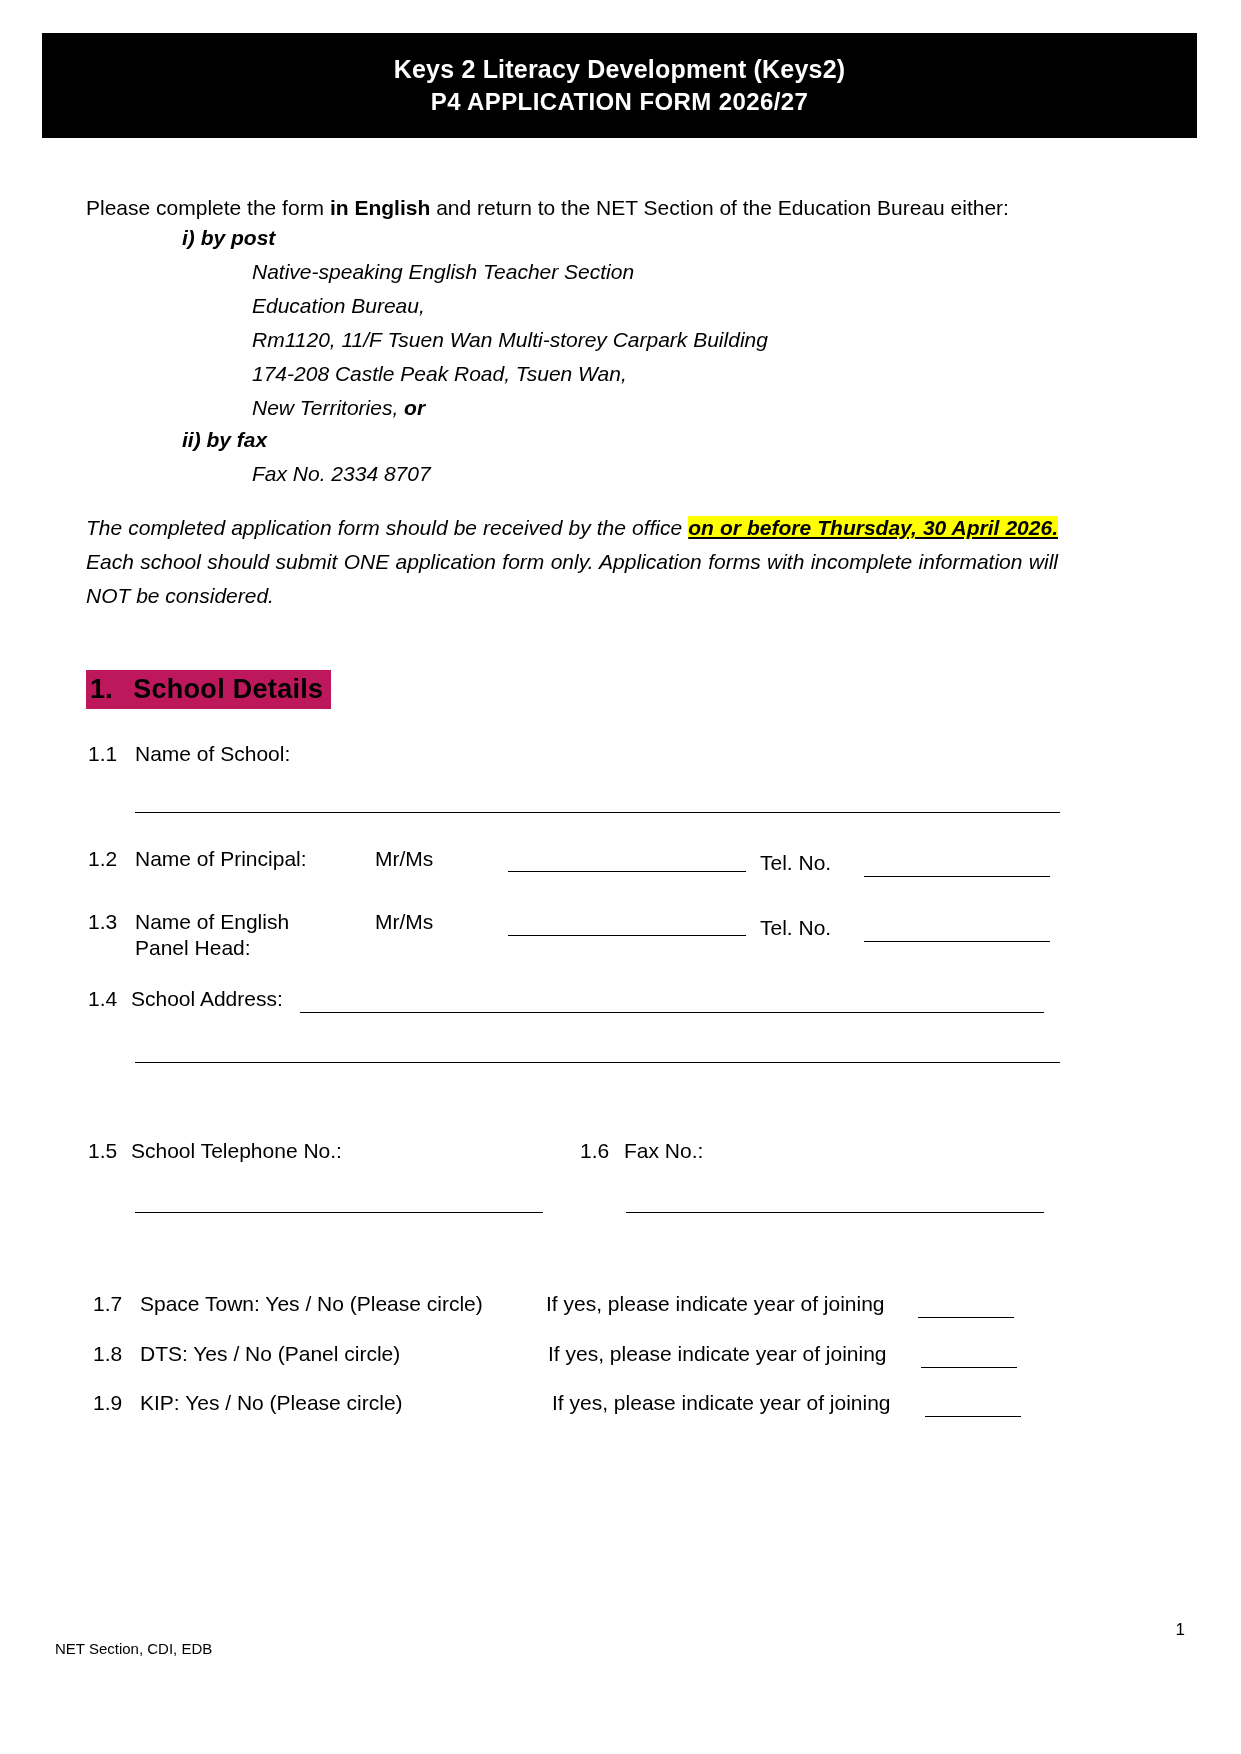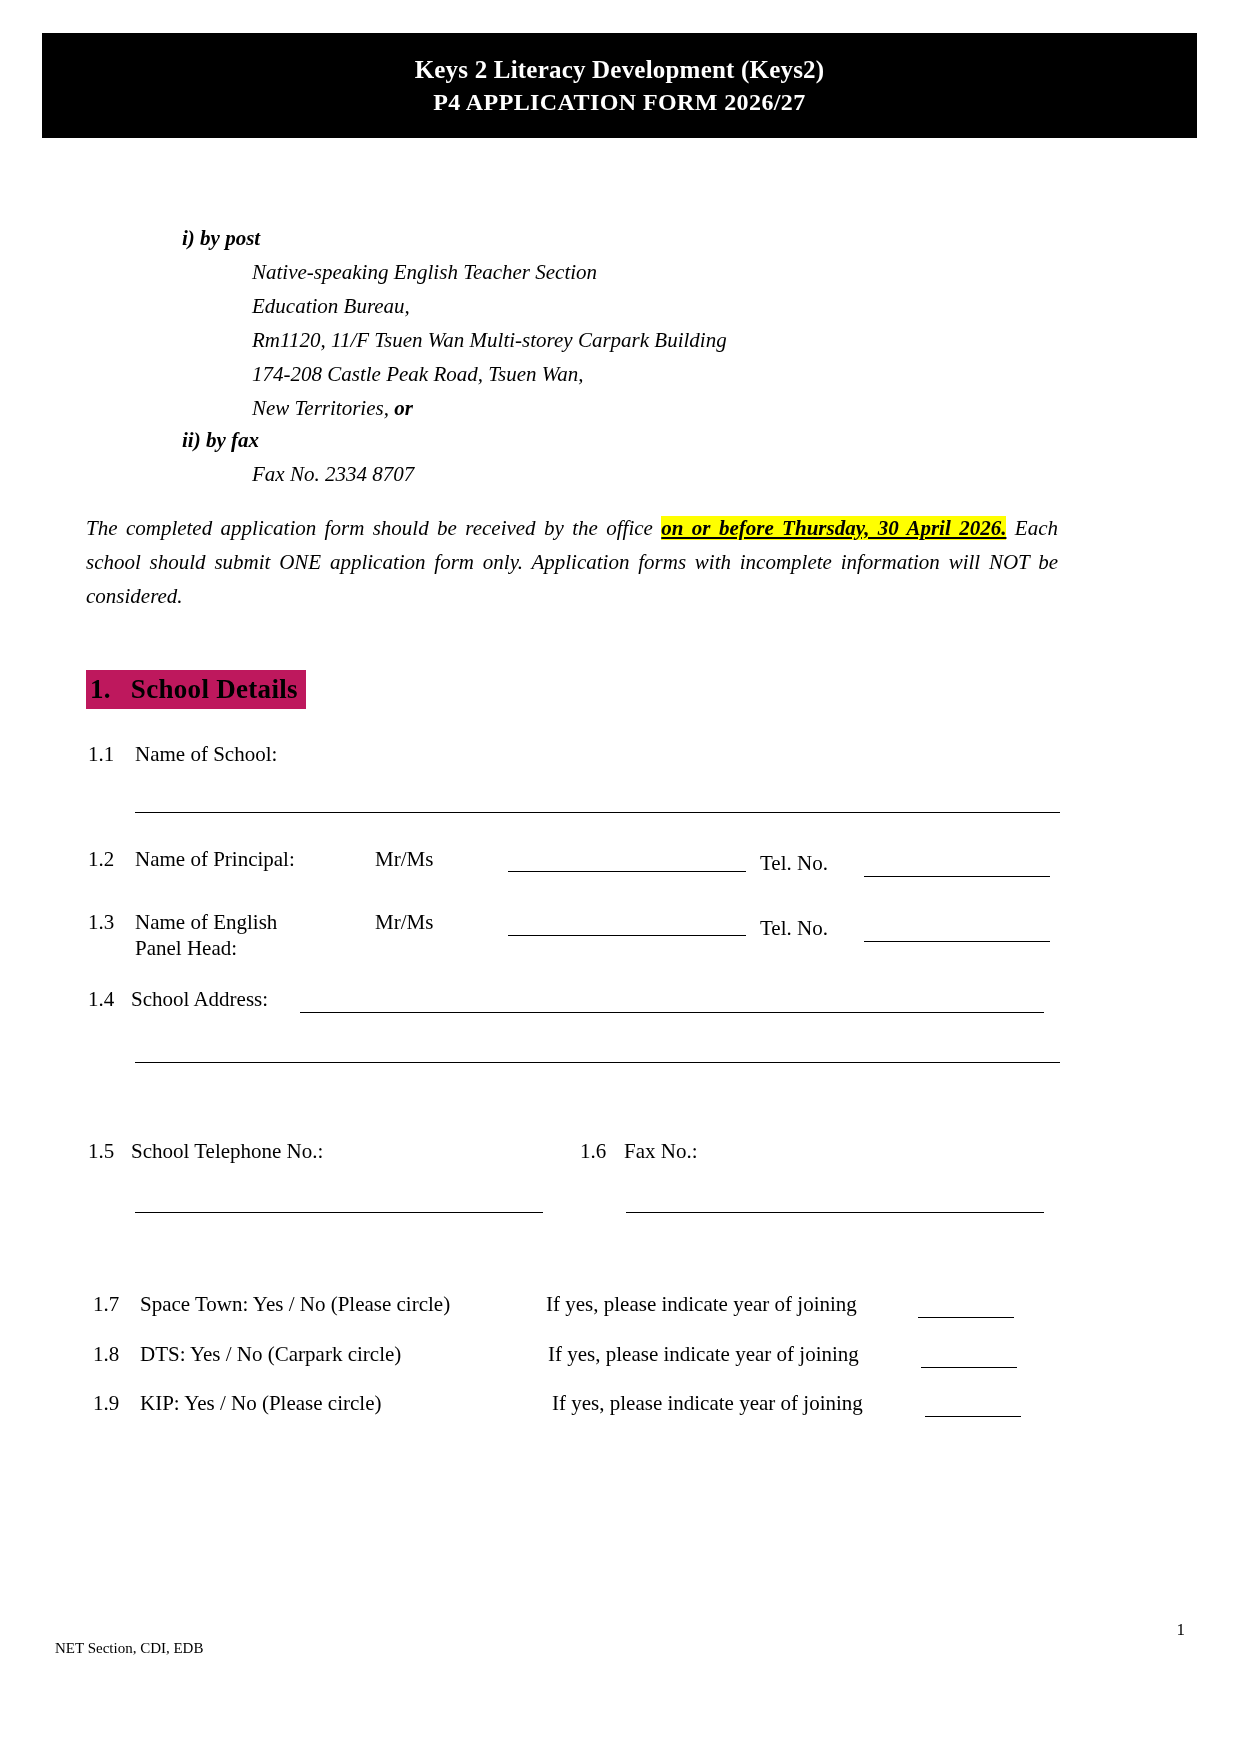--- a/index.html
+++ b/index.html
@@ -15,21 +15,20 @@
     font-family: "Liberation Sans", sans-serif;
     color: #000000;
     overflow: hidden;
   }
 
   .page {
     position: relative;
     width: 1241px;
     height: 1754px;
     padding: 0;
-    font-family: Liberation Serif, serif;
   }
 
   
   .header-banner {
     position: absolute;
     left: 42px;
     top: 33px;
     width: 1155px;
     height: 105px;
     background: #000000;
@@ -154,20 +153,21 @@
 </head>
 <body>
 
 <div class="page">
 
   <div class="header-banner">
     <div class="header-line1">Keys 2 Literacy Development (Keys2)</div>
     <div class="header-line2">P4 APPLICATION FORM 2026/27</div>
   </div>
 
+  <div class="intro"><span>Please complete the form </span><b>in English</b><span> and return to the NET Section of the Education Bureau either:</span></div>
 
   <div class="list-item li-post">i) by post</div>
 
   <div class="addr-line addr-1">Native-speaking English Teacher Section</div>
   <div class="addr-line addr-2">Education Bureau,</div>
   <div class="addr-line addr-3">Rm1120, 11/F Tsuen Wan Multi-storey Carpark Building</div>
   <div class="addr-line addr-4">174-208 Castle Peak Road, Tsuen Wan,</div>
   <div class="addr-line addr-5"><span>New Territories, </span><b>or</b></div>
 
   <div class="list-item li-fax">ii) by fax</div>
@@ -210,21 +210,21 @@
   <div class="fnum" style="left:580px; top:1139px;">1.6</div>
   <div class="flabel" style="left:624px; top:1139px;">Fax No.:</div>
   <div class="rule" style="left:626px; top:1212px; width:418px;"></div>
 
   <div class="fnum" style="left:93px; top:1292px;">1.7</div>
   <div class="flabel" style="left:140px; top:1292px;">Space Town: Yes / No (Please circle)</div>
   <div class="flabel" style="left:546px; top:1292px;">If yes, please indicate year of joining</div>
   <div class="rule" style="left:918px; top:1317px; width:96px;"></div>
 
   <div class="fnum" style="left:93px; top:1342px;">1.8</div>
-  <div class="flabel" style="left:140px; top:1342px;">DTS: Yes / No (Carpark circle)</div>
+  <div class="flabel" style="left:140px; top:1342px;">DTS: Yes / No (Panel circle)</div>
   <div class="flabel" style="left:548px; top:1342px;">If yes, please indicate year of joining</div>
   <div class="rule" style="left:921px; top:1367px; width:96px;"></div>
 
   <div class="fnum" style="left:93px; top:1391px;">1.9</div>
   <div class="flabel" style="left:140px; top:1391px;">KIP: Yes / No (Please circle)</div>
   <div class="flabel" style="left:552px; top:1391px;">If yes, please indicate year of joining</div>
   <div class="rule" style="left:925px; top:1416px; width:96px;"></div>
 
   <div class="footer-left">NET Section, CDI, EDB</div>
   <div class="footer-right">1</div>

